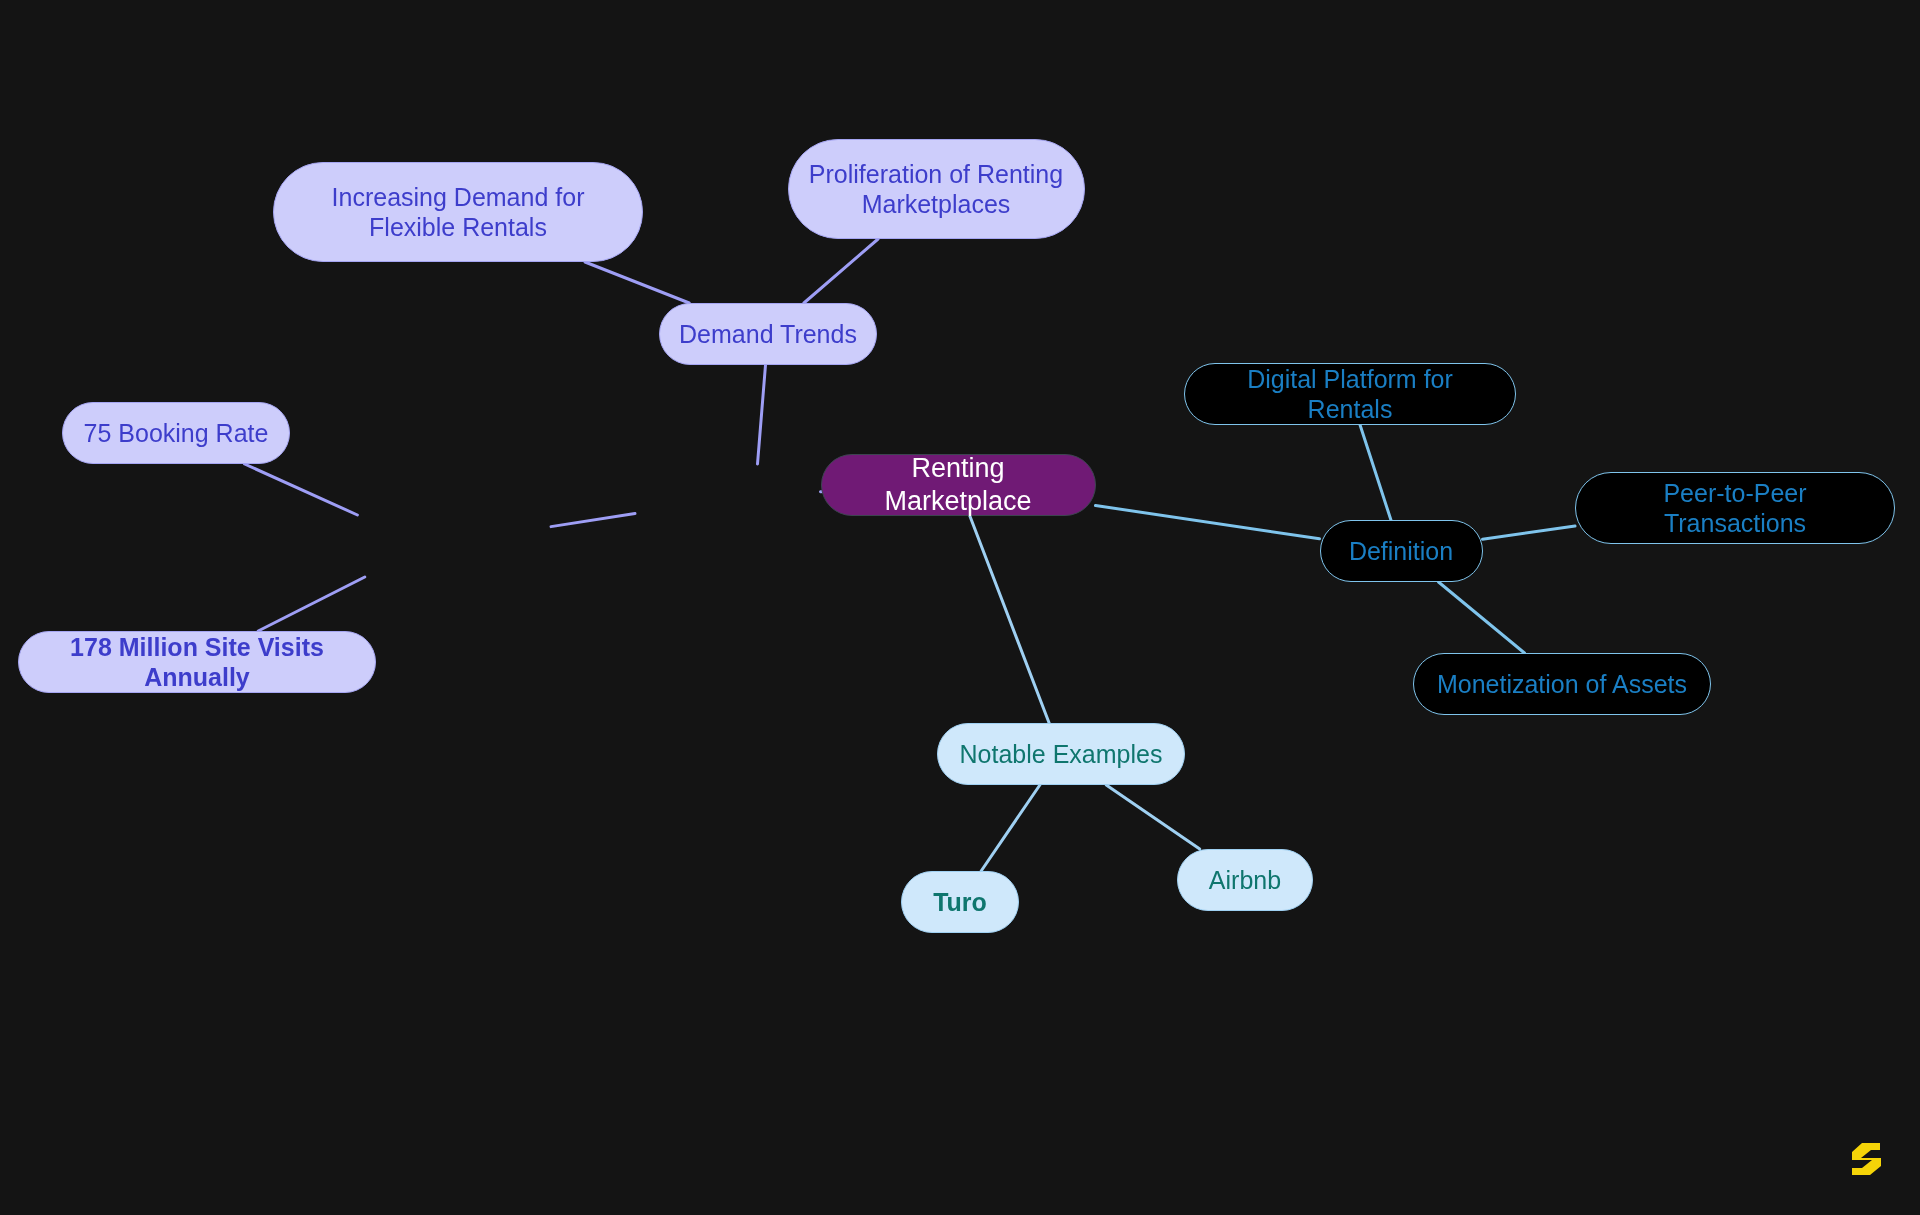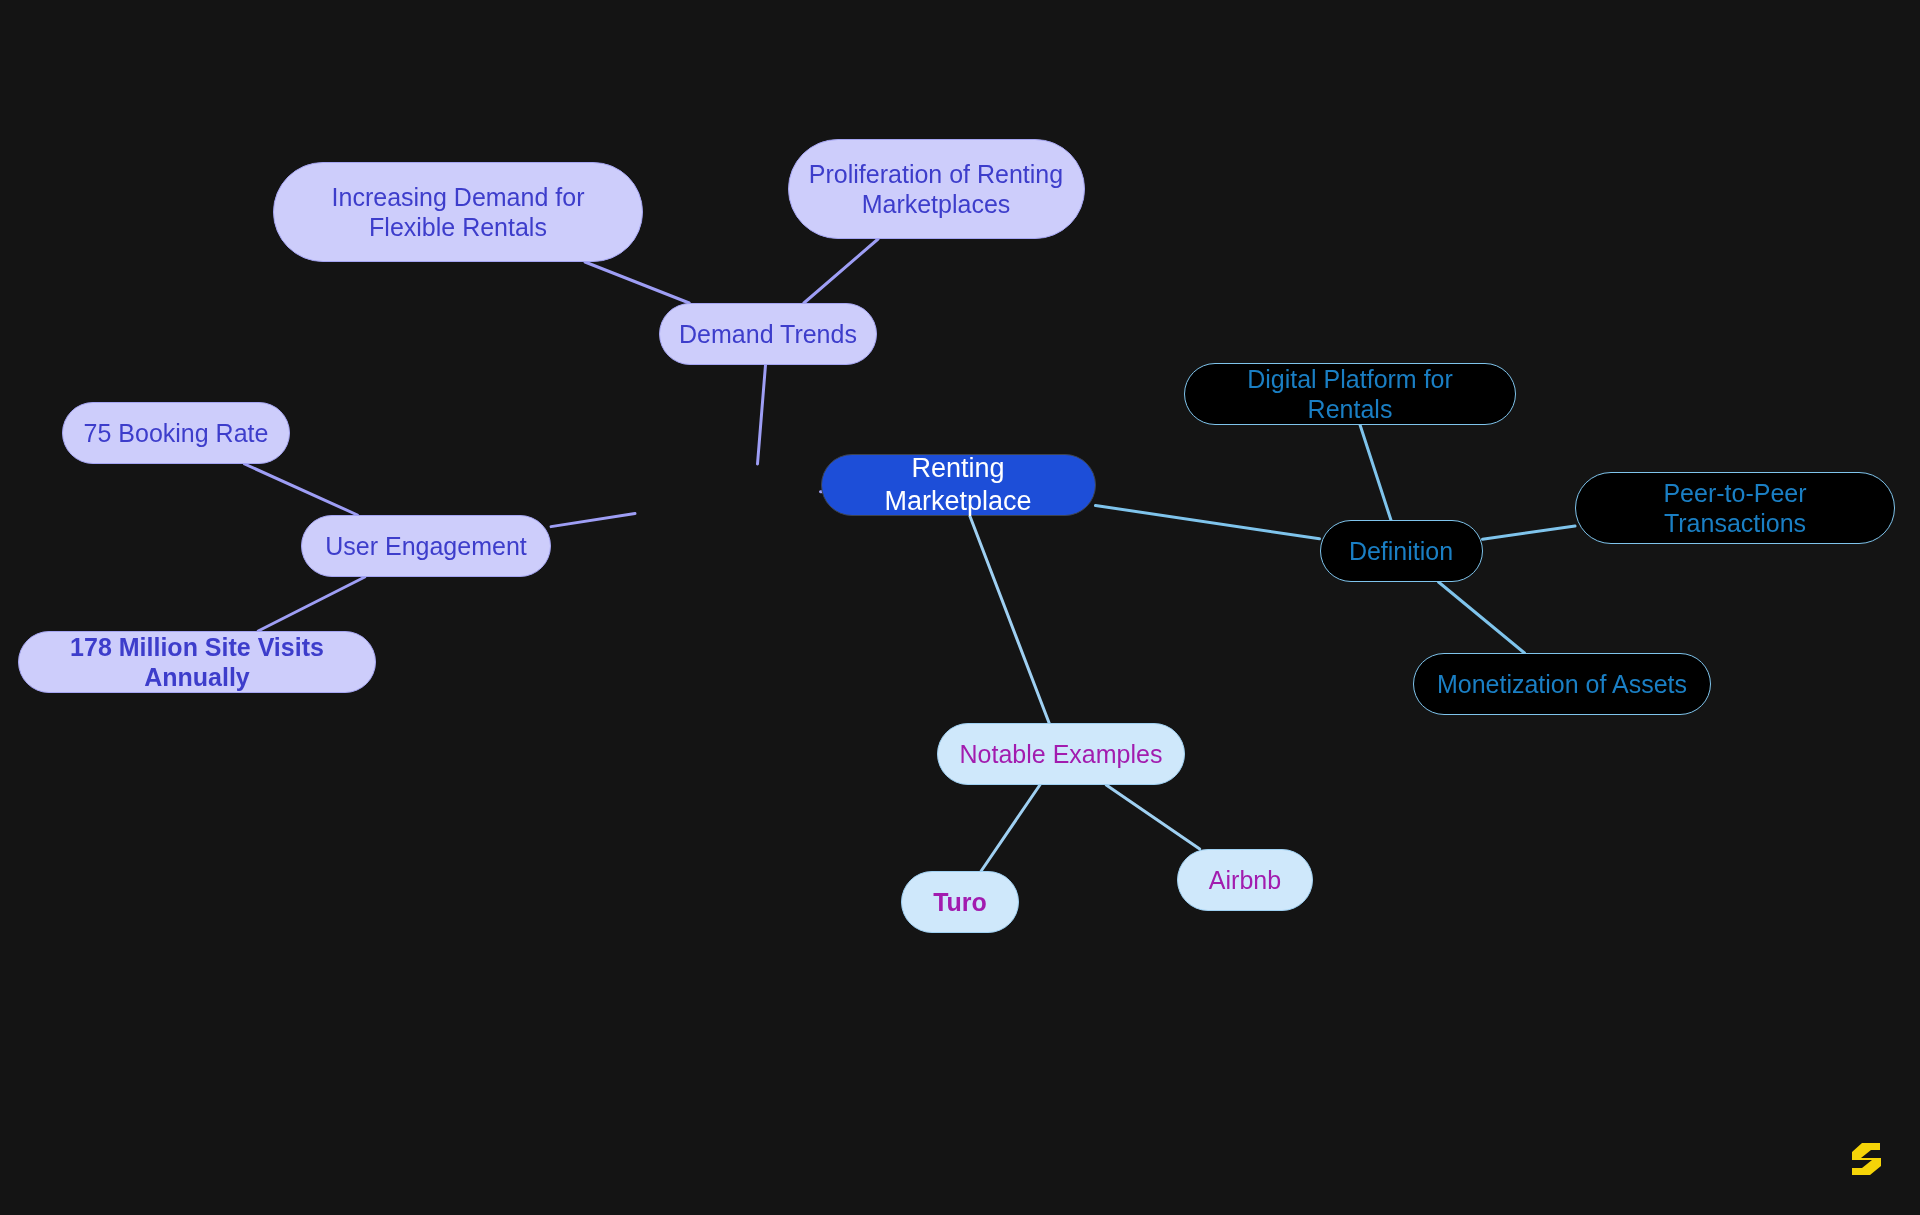--- a/index.html
+++ b/index.html
@@ -36,41 +36,41 @@
     display: flex;
     align-items: center;
     justify-content: center;
     text-align: center;
     border-radius: 999px;
     line-height: 1.22;
     white-space: pre-line;
     padding: 0 18px;
   }
   .node.root {
-    background: #1d4ed8;
+    background: #701a75;
     color: #ffffff;
     border: 1px solid #3d4450;
     font-size: 27px;
     border-radius: 34px;
   }
   .node.purple {
     background: #cdcdfb;
     color: #3d3dcb;
     border: 1px solid #a5a5f2;
     font-size: 25px;
   }
   .node.blue {
     background: #000000;
     color: #1a7fc4;
     border: 1px solid #7fc4ec;
     font-size: 25px;
   }
   .node.blue-pale {
     background: #cfe8fb;
-    color: #a21caf;
+    color: #0f766e;
     border: 1px solid #9fd0f2;
     font-size: 25px;
   }
   #logo {
     position: absolute;
     right: 36px;
     bottom: 36px;
     z-index: 5;
     width: 34px;
     height: 40px;
@@ -99,21 +99,20 @@
 
   <div class="node root" style="left: 820.5px; top: 454px; width: 275px; height: 62px;">Renting Marketplace</div>
 
 
   <div class="node purple" style="left: 659px; top: 303px; width: 218px; height: 62px;">Demand Trends</div>
 
   <div class="node purple" style="left: 273px; top: 162px; width: 370px; height: 100px;">Increasing Demand for Flexible Rentals</div>
 
   <div class="node purple" style="left: 787.5px; top: 139px; width: 297px; height: 100px;">Proliferation of Renting Marketplaces</div>
 
-  <div class="node purple" style="left: 301px; top: 515px; width: 250px; height: 62px;">User Engagement</div>
 
   <div class="node purple" style="left: 62px; top: 402px; width: 228px; height: 62px;">75 Booking Rate</div>
 
   <div class="node purple" style="left: 18px; top: 631px; width: 358px; height: 62px; font-weight: bold;">178 Million Site Visits Annually</div>
 
   <div class="node blue" style="left: 1319.5px; top: 520px; width: 163px; height: 62px;">Definition</div>
 
   <div class="node blue" style="left: 1184px; top: 363px; width: 332px; height: 62px;">Digital Platform for Rentals</div>
 
   <div class="node blue" style="left: 1575px; top: 472px; width: 320px; height: 72px;">Peer-to-Peer Transactions</div>

